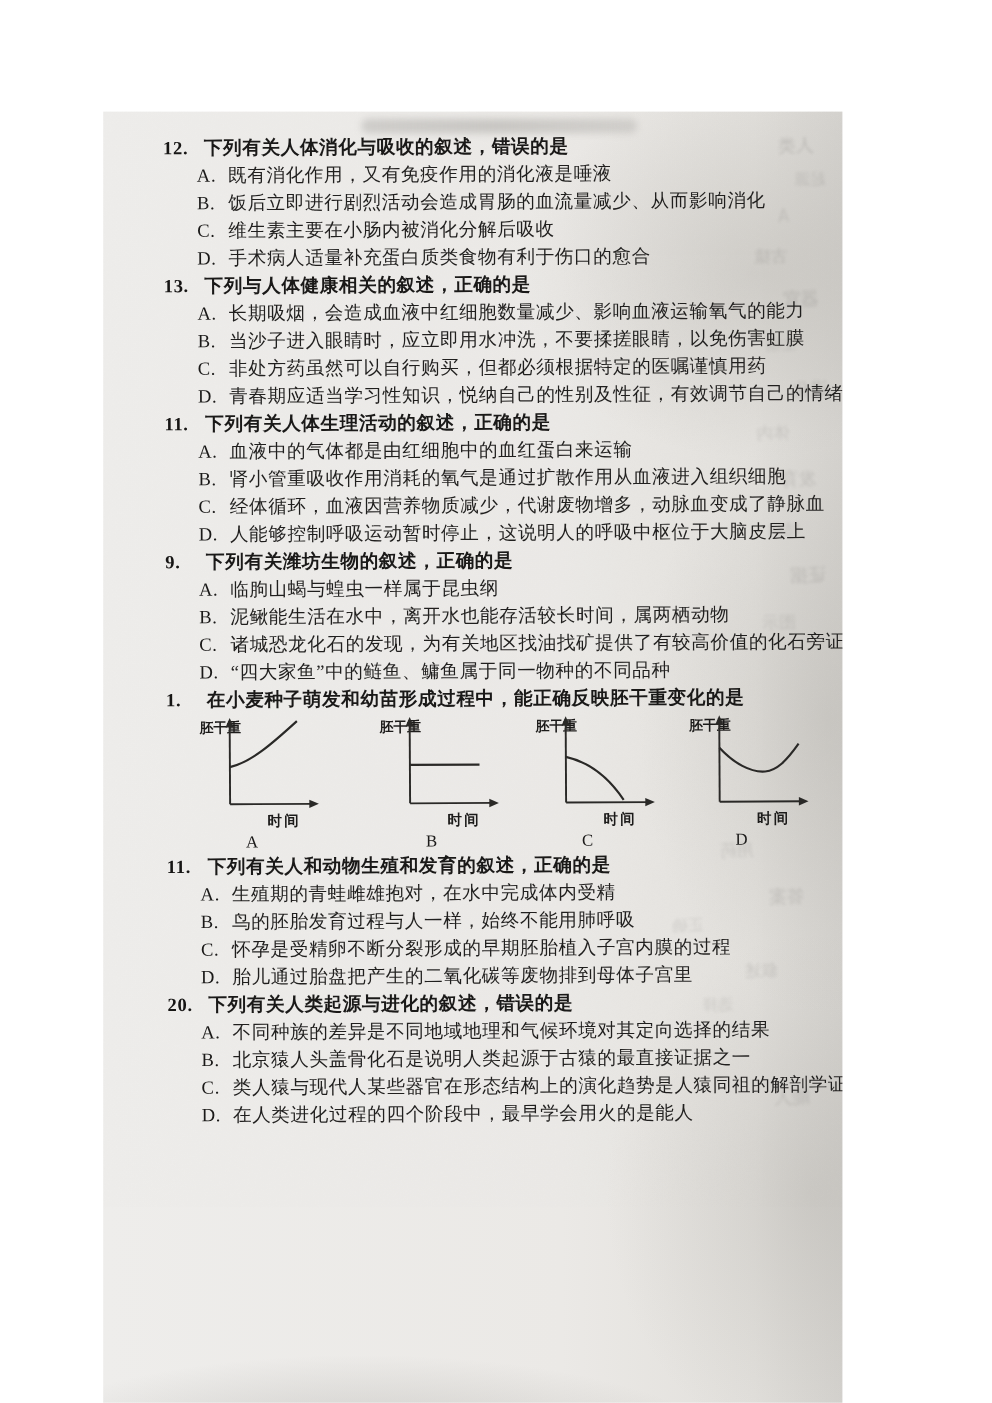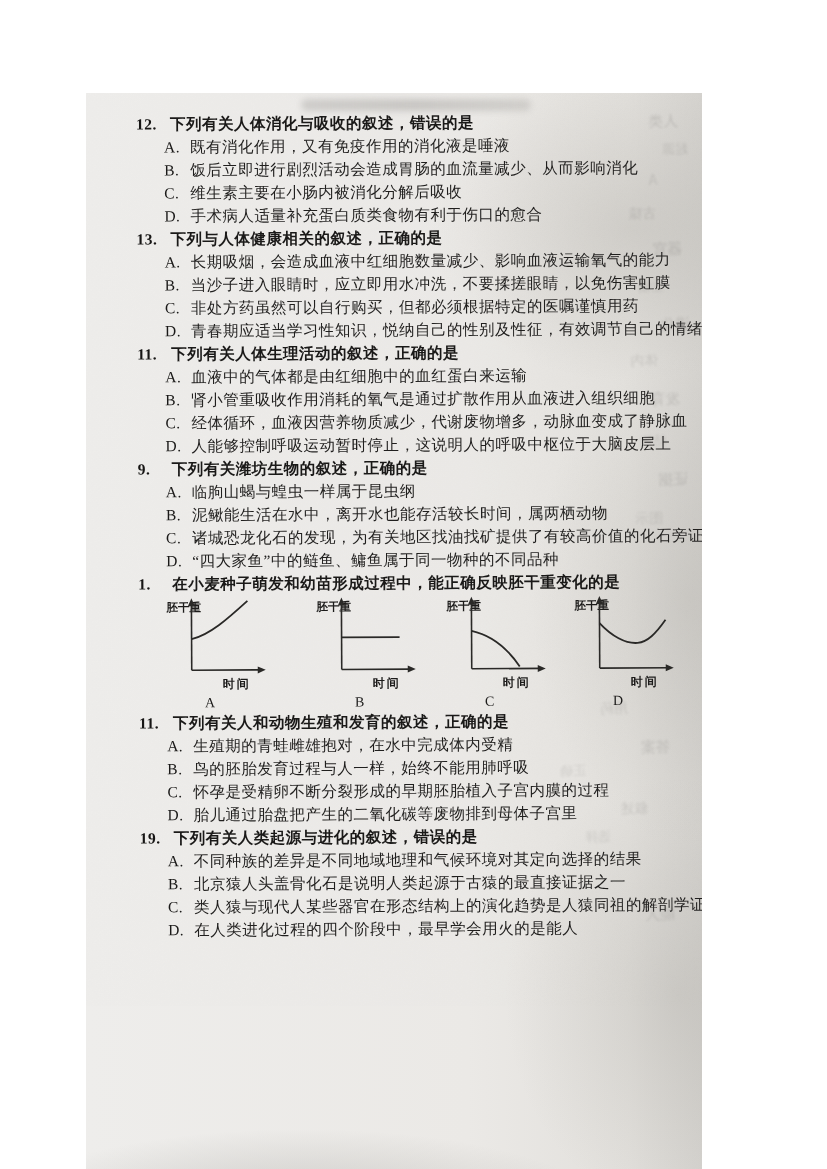--- a/index.html
+++ b/index.html
@@ -278,21 +278,21 @@
         <span class="opt-text">怀孕是受精卵不断分裂形成的早期胚胎植入子宫内膜的过程</span>
       </div>
       <div class="opt-line">
         <span class="opt-letter">D.</span>
         <span class="opt-text">胎儿通过胎盘把产生的二氧化碳等废物排到母体子宫里</span>
       </div>
     </div>
 
     <div>
       <div class="q-line">
-        <span class="q-num">19.</span>
+        <span class="q-num">20.</span>
         <span class="q-stem">下列有关人类起源与进化的叙述，错误的是</span>
       </div>
       <div class="opt-line">
         <span class="opt-letter">A.</span>
         <span class="opt-text">不同种族的差异是不同地域地理和气候环境对其定向选择的结果</span>
       </div>
       <div class="opt-line">
         <span class="opt-letter">B.</span>
         <span class="opt-text">北京猿人头盖骨化石是说明人类起源于古猿的最直接证据之一</span>
       </div>

